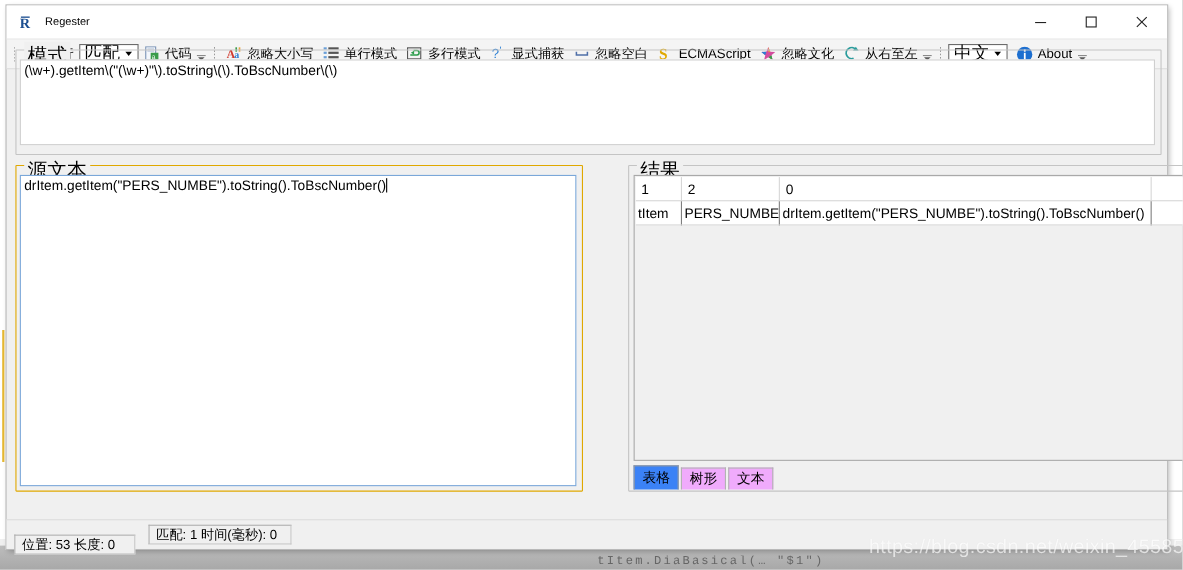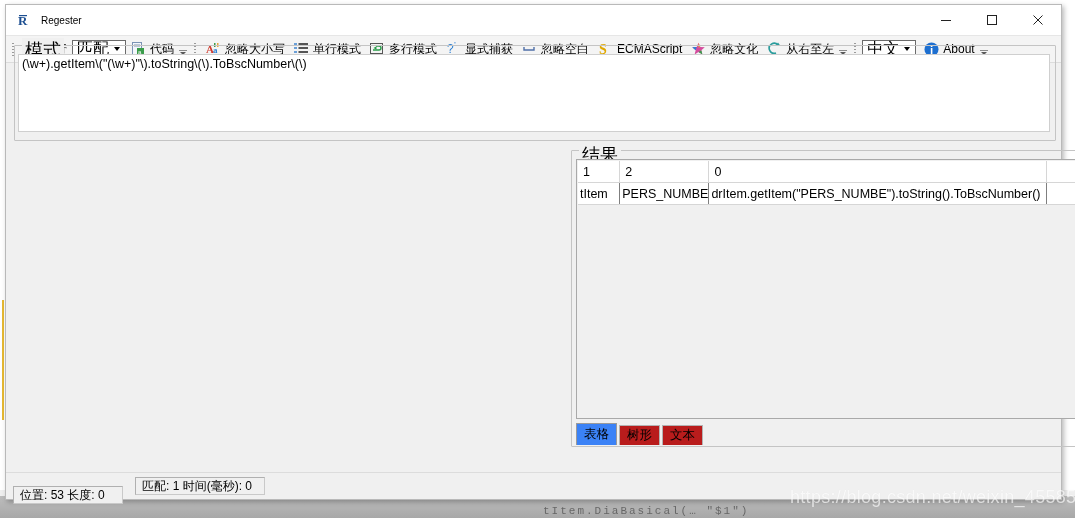--- a/index.html
+++ b/index.html
@@ -321,21 +321,21 @@
     display: flex;
     align-items: flex-end;
   }
   .rtab {
     height: 19px;
     line-height: 19px;
     padding: 0 7px;
     font-size: 12.5px;
     border: 1px solid #b3b3b3;
     border-bottom: none;
-    background: #b91c1c;
+    background: #f0abfc;
     margin-right: 2px;
   }
   .rtab.active {
     background: #3b82f6;
     height: 21px;
     line-height: 21px;
     border-color: #9a9a9a;
   }
 
   
@@ -563,20 +563,24 @@
     </div>
 
     <div class="overflow-ar"></div>
   </div>
 
   <div class="groupbox" id="gb-pattern">
     <span class="gb-legend">模式</span>
     <div id="pattern-input">(\w+).getItem\("(\w+)"\).toString\(\).ToBscNumber\(\)</div>
   </div>
 
+  <div class="groupbox" id="gb-source">
+    <span class="gb-legend accent">源文本</span>
+    <div id="source-input"><span>drItem.getItem("PERS_NUMBE").toString().ToBscNumber()</span><span class="caret"></span></div>
+  </div>
 
   <div class="groupbox" id="gb-result">
     <span class="gb-legend">结果</span>
 
     <div id="result-grid">
       <table class="grid">
         <colgroup>
           <col style="width:43px">
           <col style="width:84px">
           <col style="width:338px">

